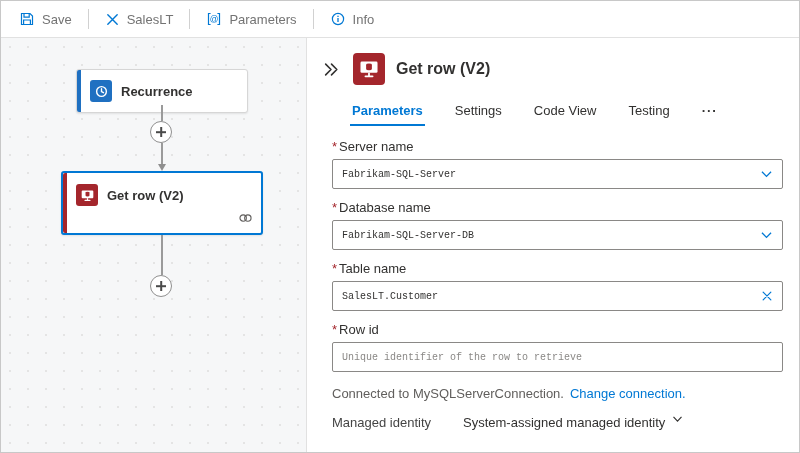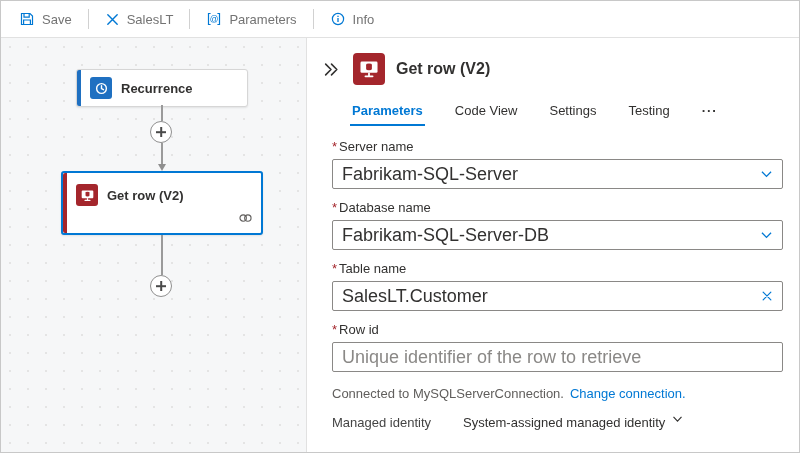--- a/index.html
+++ b/index.html
@@ -25,21 +25,21 @@
     background-image: radial-gradient(circle, #e4e4e4 1px, transparent 1px);
     background-size: 18px 18px;
   }
   .card {
     position:absolute; background:#fff; border:1px solid #d6d6d6; border-radius:3px;
     box-shadow: 0 1px 2px rgba(0,0,0,.09); cursor:pointer;
   }
   .card .accent { position:absolute; left:0; top:0; bottom:0; width:4px; border-radius:2px 0 0 2px; }
   .card-row { display:flex; align-items:center; gap:9px; height:100%; padding-left:13px; }
   .card-label { font-size:13px; font-weight:700; color:#323130; }
-  .recurrence { left:75px; top:31px; width:172px; height:38px;text-align:right; }
+  .recurrence { left:75px; top:31px; width:172px; height:44px;text-align:right; }
   .getrow {
     left:60px; top:133px; width:202px; height:64px;
     border:2px solid #0078d4;
   }
   .getrow .card-row { height:38px; padding-top:6px; }
   .icon-sq { width:22px; height:22px; border-radius:3px; display:flex; align-items:center; justify-content:center; flex:none; }
   .icon-blue { background:#1f70c1; }
   .icon-red  { background:#a4262c; }
   .conn-glyph { position:absolute; right:8px; bottom:5px; }
   .vline { position:absolute; width:1.5px; background:#9a9a9a; left:160px; }
@@ -69,21 +69,21 @@
   .fields { padding:13px 16px 0 24px; }
   .field { margin-bottom:11px; }
   .f-label { font-size:13px; color:#323130; margin-bottom:5px; }
   .req { color:#a4262c; margin-right:2px; }
   .inputbox {
     position:relative; height:30px; border:1px solid #8a8886; border-radius:2px;
     background:#fff; display:flex; align-items:center;
   }
   .inputbox input {
     flex:1; height:100%; border:0; outline:0; background:transparent;
-    font-family:Liberation Sans, sans-serif; font-size:18px; color:#323130; padding:0 30px 0 9px;
+    font-family:Liberation Mono, monospace; font-size:10px; color:#323130; padding:0 30px 0 9px;
   }
   .inputbox input::placeholder { color:#8a8886; opacity:1; }
   .box-icon { position:absolute; right:9px; top:50%; transform:translateY(-50%); cursor:pointer; display:flex; }
   .conn-row { display:flex; gap:6px; margin:14px 0 0 24px; font-size:13px; color:#605e5c; }
   .link { color:#0078d4; cursor:pointer; text-decoration:none; }
   .mi-row { display:flex; align-items:center; gap:32px; margin:14px 0 0 24px; font-size:13px; }
   .mi-label { color:#444; }
   .mi-value { display:flex; align-items:flex-start; gap:7px; color:#323130; cursor:pointer; }
 </style>
 </head>
@@ -196,22 +196,22 @@
             <path d="M5.4 13.3 H10.6" stroke="#fff" stroke-width="1.3" stroke-linecap="round"></path>
             <ellipse cx="8" cy="4.9" rx="2.1" ry="0.95" fill="#a4262c"></ellipse>
             <path d="M5.9 4.9 V8 a2.1 0.95 0 0 0 4.2 0 V4.9 Z" fill="#a4262c"></path>
           </svg>
       </span>
       <span class="panel-title">Get row (V2)</span>
     </div>
 
     <div class="tabs">
       <div class="tab active"><span>Parameters</span></div>
+      <div class="tab"><span>Settings</span></div>
       <div class="tab"><span>Code View</span></div>
-      <div class="tab"><span>Settings</span></div>
       <div class="tab"><span>Testing</span></div>
       <div class="tab more"><span>···</span></div>
     </div>
 
     <div class="fields">
 
       <div class="field">
         <div class="f-label"><span class="req">*</span><span>Server name</span></div>
         <div class="inputbox">
           <input type="text" value="Fabrikam-SQL-Server" style="">

